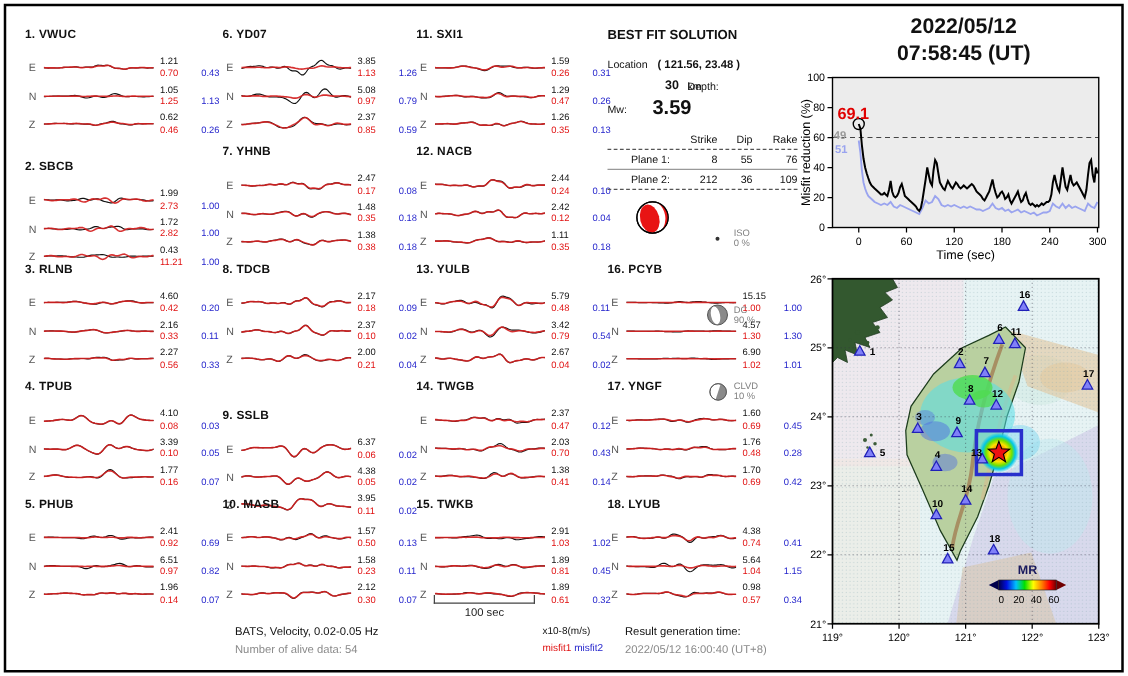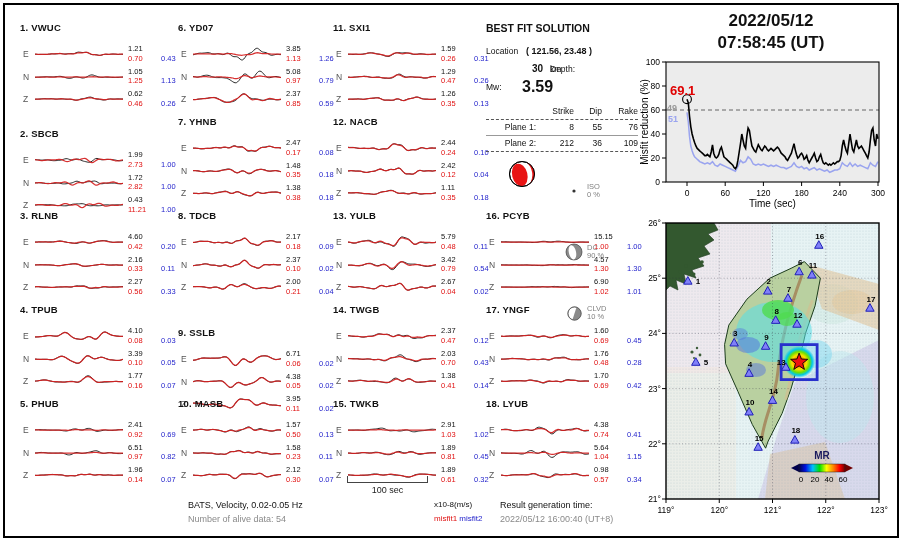--- a/index.html
+++ b/index.html
@@ -377,21 +377,21 @@
       </div>
       <div class="station-block" style="left: 178px; top: 299px; height: 94px; margin-top: 28px;">
         <div class="station-title">9.  SSLB</div>
         <div class="trace-row" style="top: 22px;">
           <span class="comp-label">E</span>
           <svg width="88" height="20" class="trace-svg">
             <path d="M0.0,11.3 L1.2,11.2 L2.5,11.0 L3.7,10.6 L5.0,10.2 L6.2,9.8 L7.4,9.5 L8.7,9.2 L9.9,9.0 L11.2,9.0 L12.4,9.0 L13.6,9.1 L14.9,9.2 L16.1,9.2 L17.4,9.2 L18.6,9.2 L19.8,9.2 L21.1,9.2 L22.3,9.2 L23.5,9.1 L24.8,9.1 L26.0,9.0 L27.3,8.8 L28.5,8.5 L29.7,8.1 L31.0,7.8 L32.2,7.8 L33.5,8.0 L34.7,8.8 L35.9,9.9 L37.2,11.5 L38.4,13.2 L39.7,14.8 L40.9,16.0 L42.1,16.5 L43.4,16.3 L44.6,15.3 L45.9,13.9 L47.1,12.3 L48.3,11.0 L49.6,10.1 L50.8,9.9 L52.1,10.3 L53.3,11.1 L54.5,12.0 L55.8,12.8 L57.0,13.2 L58.3,13.2 L59.5,12.6 L60.7,11.7 L62.0,10.7 L63.2,9.6 L64.5,8.7 L65.7,8.0 L66.9,7.5 L68.2,7.1 L69.4,6.9 L70.6,6.8 L71.9,6.8 L73.1,6.9 L74.4,7.2 L75.6,7.6 L76.8,8.2 L78.1,8.8 L79.3,9.5 L80.6,10.0 L81.8,10.3 L83.0,10.5 L84.3,10.5 L85.5,10.3 L86.8,10.0 L88.0,9.7" fill="none" stroke="#111111" stroke-width="0.9"></path>
             <path d="M0.0,11.2 L1.2,11.2 L2.5,10.9 L3.7,10.6 L5.0,10.2 L6.2,9.8 L7.4,9.5 L8.7,9.2 L9.9,9.1 L11.2,9.0 L12.4,9.1 L13.6,9.1 L14.9,9.2 L16.1,9.2 L17.4,9.3 L18.6,9.2 L19.8,9.2 L21.1,9.2 L22.3,9.2 L23.5,9.2 L24.8,9.1 L26.0,9.0 L27.3,8.8 L28.5,8.5 L29.7,8.2 L31.0,7.9 L32.2,7.8 L33.5,8.1 L34.7,8.8 L35.9,9.9 L37.2,11.5 L38.4,13.1 L39.7,14.7 L40.9,15.8 L42.1,16.3 L43.4,16.1 L44.6,15.2 L45.9,13.8 L47.1,12.3 L48.3,10.9 L49.6,10.1 L50.8,9.9 L52.1,10.3 L53.3,11.0 L54.5,12.0 L55.8,12.7 L57.0,13.1 L58.3,13.1 L59.5,12.5 L60.7,11.7 L62.0,10.7 L63.2,9.6 L64.5,8.8 L65.7,8.1 L66.9,7.6 L68.2,7.2 L69.4,7.0 L70.6,6.9 L71.9,6.9 L73.1,7.0 L74.4,7.2 L75.6,7.7 L76.8,8.2 L78.1,8.9 L79.3,9.5 L80.6,10.0 L81.8,10.3 L83.0,10.5 L84.3,10.4 L85.5,10.3 L86.8,10.0 L88.0,9.7" fill="none" stroke="#d42020" stroke-width="1.25" stroke-opacity="0.92"></path>
           </svg>
           <div class="nums">
-            <div class="amp">6.71</div>
+            <div class="amp">6.37</div>
             <div class="m1">0.06</div>
           </div>
           <div class="m2">0.02</div>
         </div>
         <div class="trace-row" style="top: 44.5px;">
           <span class="comp-label">N</span>
           <svg width="88" height="20" class="trace-svg">
             <path d="M0.0,9.7 L1.2,9.3 L2.5,9.0 L3.7,8.7 L5.0,8.7 L6.2,8.7 L7.4,8.9 L8.7,9.1 L9.9,9.4 L11.2,9.6 L12.4,9.6 L13.6,9.6 L14.9,9.6 L16.1,9.5 L17.4,9.4 L18.6,9.3 L19.8,9.2 L21.1,9.2 L22.3,9.2 L23.5,9.1 L24.8,8.9 L26.0,8.8 L27.3,8.8 L28.5,8.9 L29.7,9.4 L31.0,10.2 L32.2,11.3 L33.5,12.6 L34.7,13.9 L35.9,15.0 L37.2,15.5 L38.4,15.4 L39.7,14.7 L40.9,13.5 L42.1,12.3 L43.4,11.2 L44.6,10.6 L45.9,10.4 L47.1,10.8 L48.3,11.5 L49.6,12.2 L50.8,12.7 L52.1,13.0 L53.3,13.0 L54.5,12.7 L55.8,12.3 L57.0,11.8 L58.3,11.4 L59.5,11.0 L60.7,10.5 L62.0,9.8 L63.2,8.9 L64.5,7.9 L65.7,6.8 L66.9,6.0 L68.2,5.5 L69.4,5.5 L70.6,6.0 L71.9,6.8 L73.1,7.8 L74.4,8.8 L75.6,9.5 L76.8,10.0 L78.1,10.1 L79.3,10.0 L80.6,9.7 L81.8,9.4 L83.0,9.1 L84.3,9.0 L85.5,9.0 L86.8,9.2 L88.0,9.4" fill="none" stroke="#111111" stroke-width="0.9"></path>
             <path d="M0.0,9.7 L1.2,9.3 L2.5,9.0 L3.7,8.8 L5.0,8.7 L6.2,8.8 L7.4,8.9 L8.7,9.2 L9.9,9.4 L11.2,9.6 L12.4,9.7 L13.6,9.7 L14.9,9.6 L16.1,9.5 L17.4,9.4 L18.6,9.3 L19.8,9.3 L21.1,9.2 L22.3,9.2 L23.5,9.1 L24.8,9.0 L26.0,8.8 L27.3,8.8 L28.5,8.9 L29.7,9.4 L31.0,10.2 L32.2,11.3 L33.5,12.6 L34.7,13.8 L35.9,14.8 L37.2,15.3 L38.4,15.2 L39.7,14.5 L40.9,13.4 L42.1,12.2 L43.4,11.2 L44.6,10.6 L45.9,10.4 L47.1,10.8 L48.3,11.4 L49.6,12.1 L50.8,12.7 L52.1,12.9 L53.3,12.9 L54.5,12.6 L55.8,12.2 L57.0,11.8 L58.3,11.4 L59.5,11.0 L60.7,10.5 L62.0,9.8 L63.2,8.9 L64.5,7.9 L65.7,6.9 L66.9,6.1 L68.2,5.7 L69.4,5.7 L70.6,6.1 L71.9,6.9 L73.1,7.9 L74.4,8.8 L75.6,9.5 L76.8,10.0 L78.1,10.1 L79.3,10.0 L80.6,9.7 L81.8,9.4 L83.0,9.1 L84.3,9.0 L85.5,9.0 L86.8,9.2 L88.0,9.4" fill="none" stroke="#d42020" stroke-width="1.25" stroke-opacity="0.92"></path>
           </svg>

